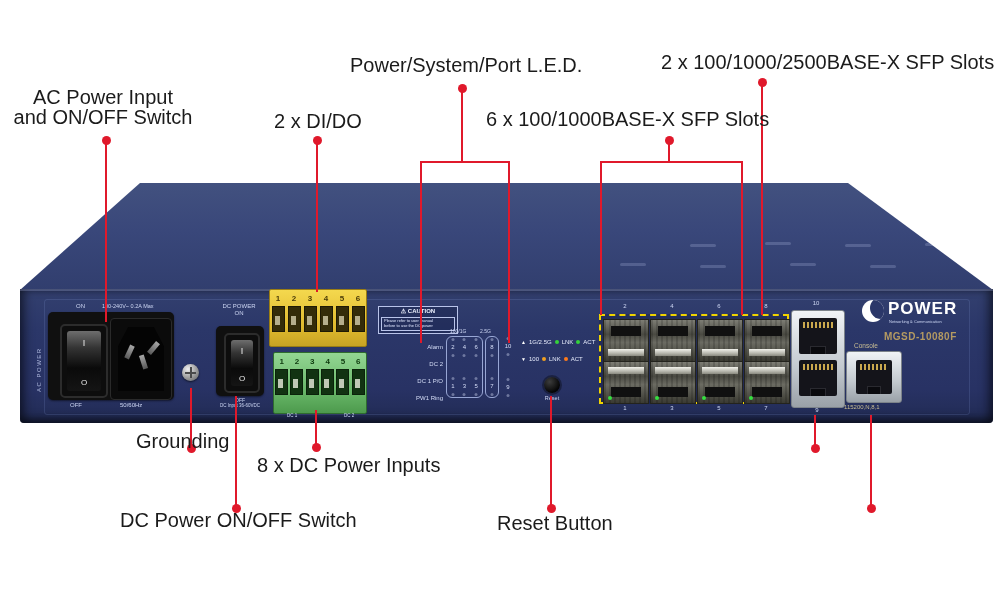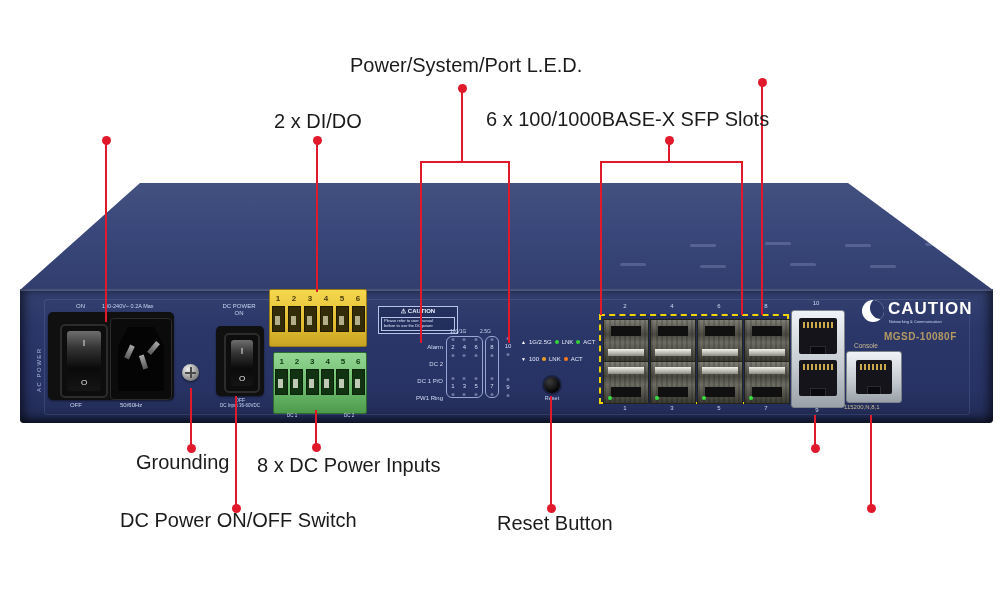--- a/index.html
+++ b/index.html
@@ -328,21 +328,21 @@
   <div class="wt t6" style="left:761px;top:405px;width:10px;text-align:center;">7</div>
 
   <div class="wt t6" style="left:808px;top:300px;width:16px;text-align:center;">10</div>
   <div class="rjshell" style="left:791px;top:310px;width:52px;height:96px;">
     <div class="rjjack" style="left:7px;top:7px;width:38px;height:36px;"></div>
     <div class="rjjack" style="left:7px;top:49px;width:38px;height:36px;"></div>
   </div>
   <div class="wt t6" style="left:810px;top:407px;width:14px;text-align:center;">9</div>
 
   <div class="plicon" style="left:862px;top:300px;"></div>
-  <div class="pltext" style="left:888px;top:299px;">CAUTION</div>
+  <div class="pltext" style="left:888px;top:299px;">POWER</div>
   <div class="pltag" style="left:889px;top:319px;">Networking &amp; Communication</div>
   <div class="plmodel" style="left:884px;top:331px;">MGSD-10080F</div>
 
   <div class="wt t65 gold" style="left:854px;top:342px;">Console</div>
   <div class="rjshell" style="left:846px;top:351px;width:54px;height:50px;">
     <div class="rjjack" style="left:9px;top:8px;width:36px;height:34px;"></div>
   </div>
   <div class="wt t6 gold" style="left:844px;top:404px;">115200,N,8,1</div>
 
   <div class="vl" style="left:105px;top:140px;height:182px;"></div>
@@ -377,21 +377,26 @@
 
   <div class="vl" style="left:550px;top:396px;height:112px;"></div>
   <div class="rdot" style="left:547px;top:504px;"></div>
 
   <div class="vl" style="left:814px;top:415px;height:33px;"></div>
   <div class="rdot" style="left:811px;top:444px;"></div>
 
   <div class="vl" style="left:870px;top:415px;height:93px;"></div>
   <div class="rdot" style="left:867px;top:504px;"></div>
 
+  <div class="lab" style="left:0px;top:87px;width:206px;text-align:center;line-height:20px;">
+    <span>AC Power Input</span><br>
+    <span>and ON/OFF Switch</span>
+  </div>
   <div class="lab" style="left:274px;top:110px;">2 x DI/DO</div>
   <div class="lab" style="left:350px;top:54px;">Power/System/Port L.E.D.</div>
+  <div class="lab" style="left:661px;top:51px;">2 x 100/1000/2500BASE-X SFP Slots</div>
   <div class="lab" style="left:486px;top:108px;">6 x 100/1000BASE-X SFP Slots</div>
-  <div class="lab" style="left:136px;top:451px;">Grounding</div>
+  <div class="lab" style="left:136px;top:430px;">Grounding</div>
   <div class="lab" style="left:257px;top:454px;">8 x DC Power Inputs</div>
   <div class="lab" style="left:497px;top:512px;">Reset Button</div>
   <div class="lab" style="left:120px;top:509px;">DC Power ON/OFF Switch</div>
 
 </div>
 
 </body></html>

